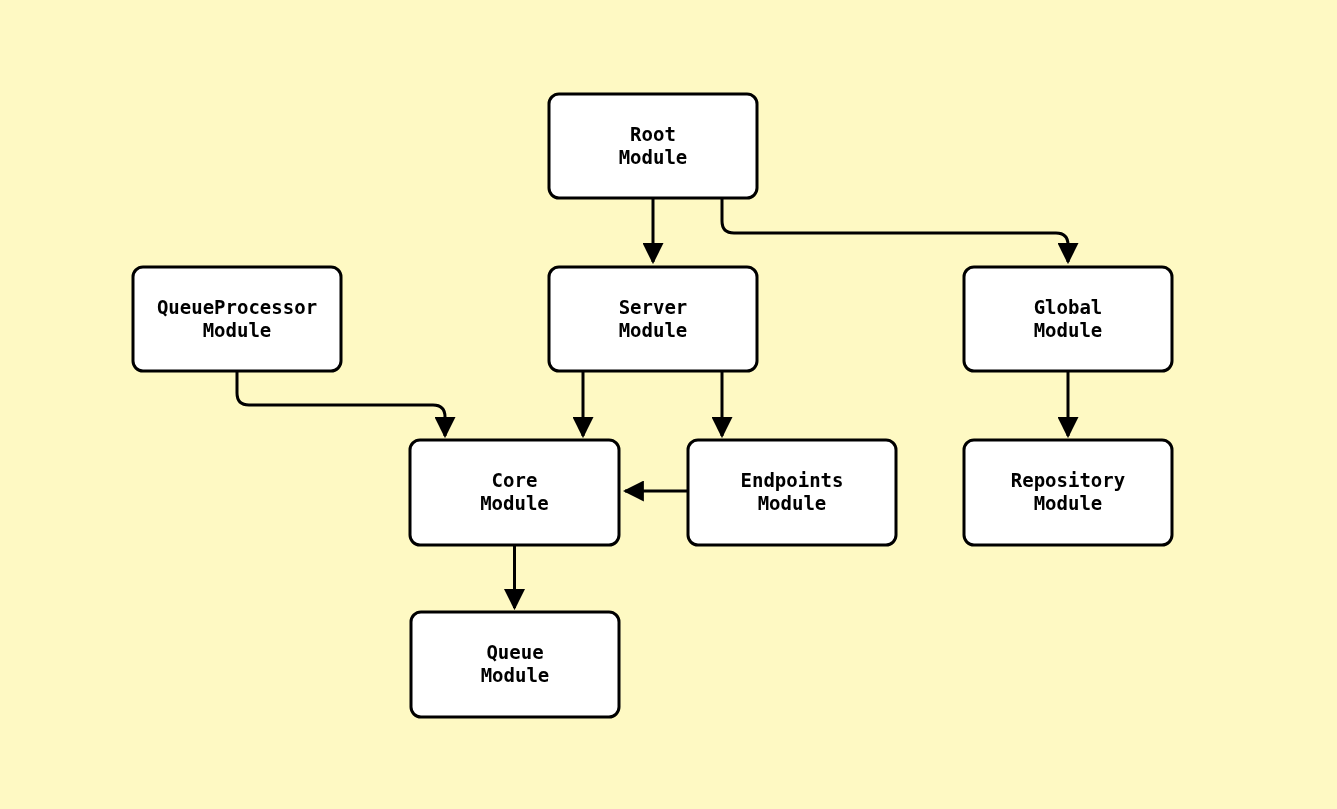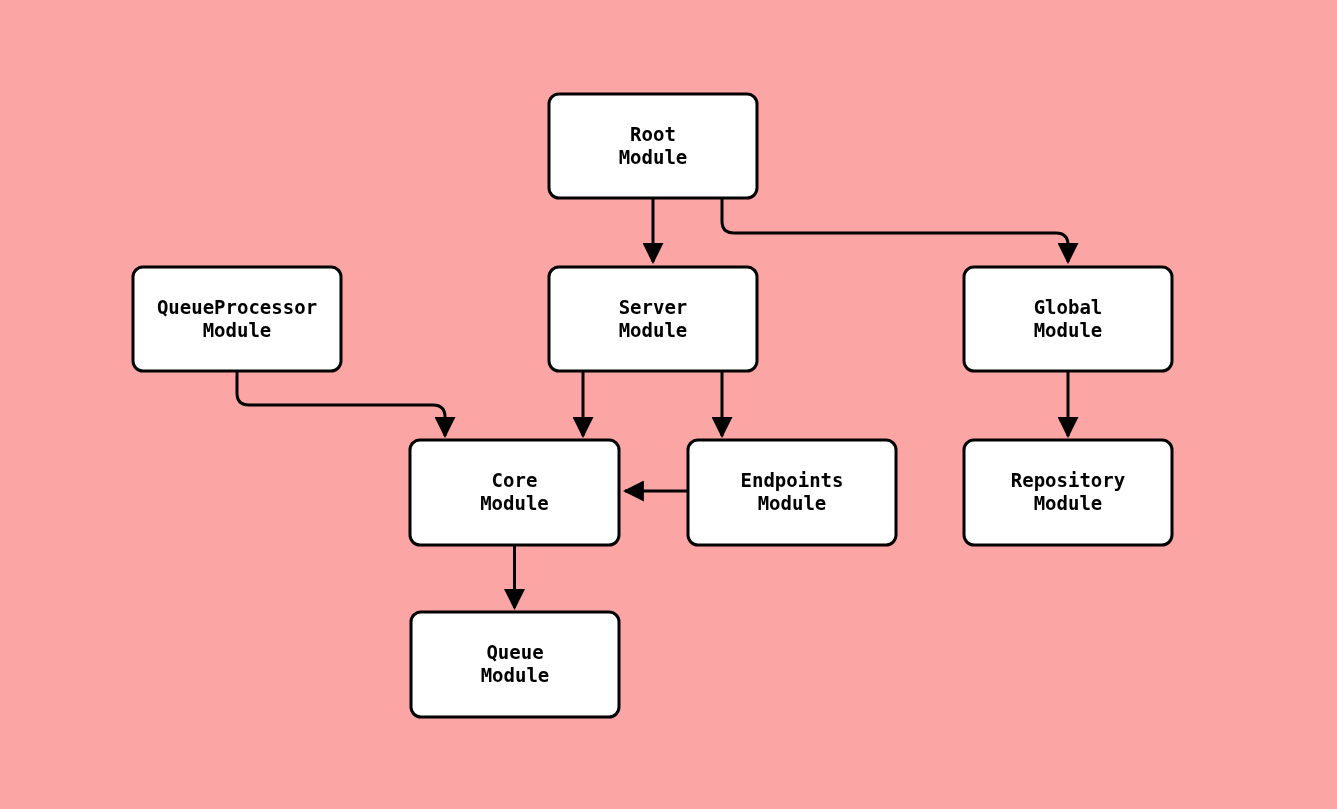--- a/index.html
+++ b/index.html
@@ -7,21 +7,21 @@
     padding: 0;
     background: #ffffff;
     width: 1337px;
     height: 809px;
     overflow: hidden;
   }
   .diagram-stage {
     position: relative;
     width: 1337px;
     height: 809px;
-    background: #fca5a5;
+    background: #fef9c3;
   }
   svg text {
     font-family: "DejaVu Sans Mono", "Liberation Mono", monospace;
     font-weight: bold;
     font-size: 19px;
     fill: #000000;
     text-anchor: middle;
   }
   .node rect {
     fill: #ffffff;

